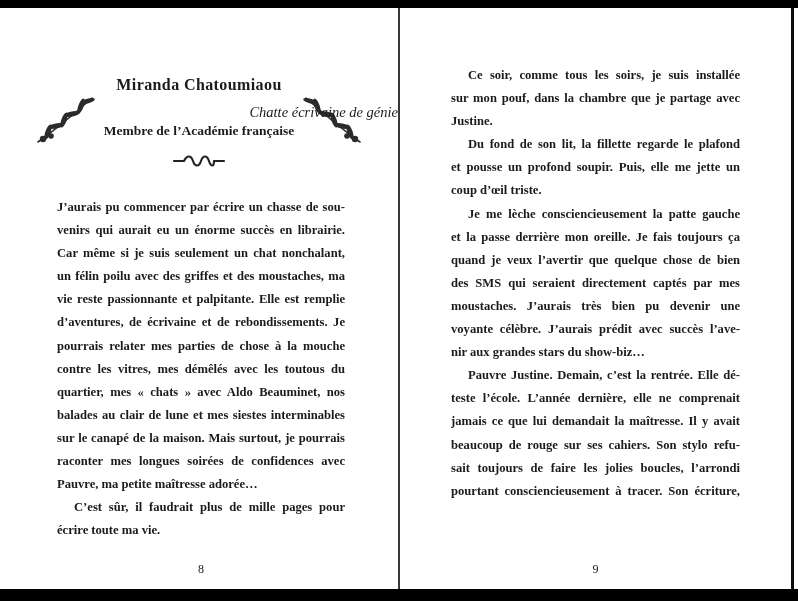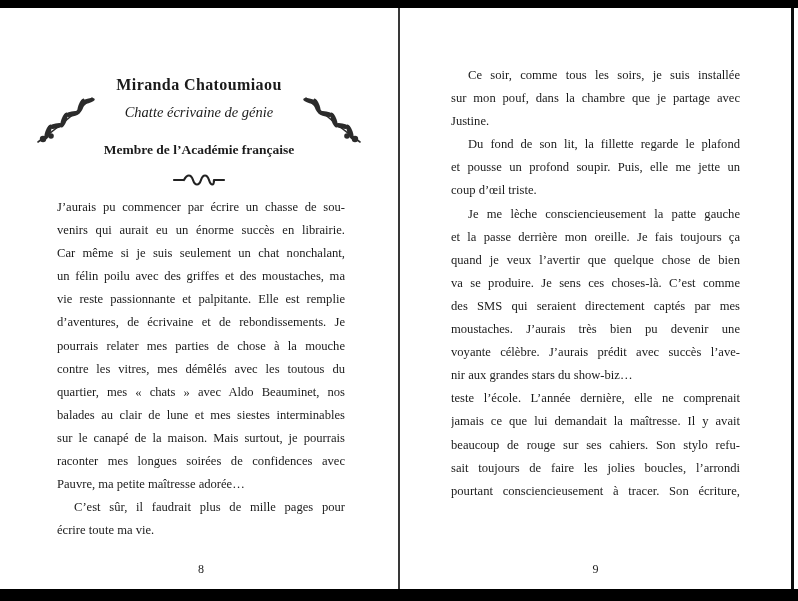--- a/index.html
+++ b/index.html
@@ -23,33 +23,33 @@
   .page.right { left: 400px; right: 7px; }
 
   
   .chapter-header { position: absolute; left: 0; top: 68px; width: 100%; text-align: center; }
   .title {
     margin: 0;
     font-size: 16px;
     font-weight: bold;
     letter-spacing: 0.4px;
   }
-  .subtitle { margin-top: 10px; font-size: 14.5px; font-style: italic; }
-  .affiliation { margin-top: 21px; font-size: 13.5px; font-weight: bold; }
+  .subtitle { margin-top: 10px; font-size: 14.5px; font-style: italic; text-align: right; }
+  .affiliation { margin-top: 2px; font-size: 13.5px; font-weight: bold; }
   .divider-wrap { margin-top: 15px; }
 
   .branch { position: absolute; top: 84px; width: 62px; height: 54px; }
   .branch.left-b  { left: 34px; }
   .branch.right-b { left: 302px; transform: scaleX(-1); }
 
   
   .body { position: absolute; font-size: 12.6px; }
   .body.left-body  { left: 57px; width: 288px; top: 188px; }
   .body.right-body { left: 51px; width: 289px; top: 56px; }
-  .paragraph { margin: 0; }
+  .paragraph { margin: 0; font-weight: bold; }
   .line {
     height: 23.1px;
     line-height: 23.1px;
     text-align: justify;
     text-align-last: justify;
     overflow: hidden;
   }
   .line.final  { text-align-last: left; }
   .line.indent { text-indent: 17px; }
 
@@ -146,27 +146,27 @@
         </div>
         <div class="paragraph">
           <div class="line indent">Du fond de son lit, la fillette regarde le plafond</div>
           <div class="line">et pousse un profond soupir. Puis, elle me jette un</div>
           <div class="line final">coup d’œil triste.</div>
         </div>
         <div class="paragraph">
           <div class="line indent">Je me lèche consciencieusement la patte gauche</div>
           <div class="line">et la passe derrière mon oreille. Je fais toujours ça</div>
           <div class="line">quand je veux l’avertir que quelque chose de bien</div>
-          <div class="line">va se produire. Je sens ces choses-là. C’est comme</div>
           <div class="line">des SMS qui seraient directement captés par mes</div>
           <div class="line">moustaches. J’aurais très bien pu devenir une</div>
           <div class="line">voyante célèbre. J’aurais prédit avec succès l’ave-</div>
           <div class="line final">nir aux grandes stars du show-biz…</div>
         </div>
         <div class="paragraph">
+          <div class="line indent">Pauvre Justine. Demain, c’est la rentrée. Elle dé-</div>
           <div class="line">teste l’école. L’année dernière, elle ne comprenait</div>
           <div class="line">jamais ce que lui demandait la maîtresse. Il y avait</div>
           <div class="line">beaucoup de rouge sur ses cahiers. Son stylo refu-</div>
           <div class="line">sait toujours de faire les jolies boucles, l’arrondi</div>
           <div class="line">pourtant consciencieusement à tracer. Son écriture,</div>
         </div>
       </div>
     <div class="pagenum right-n">9</div>
   </div>
 

